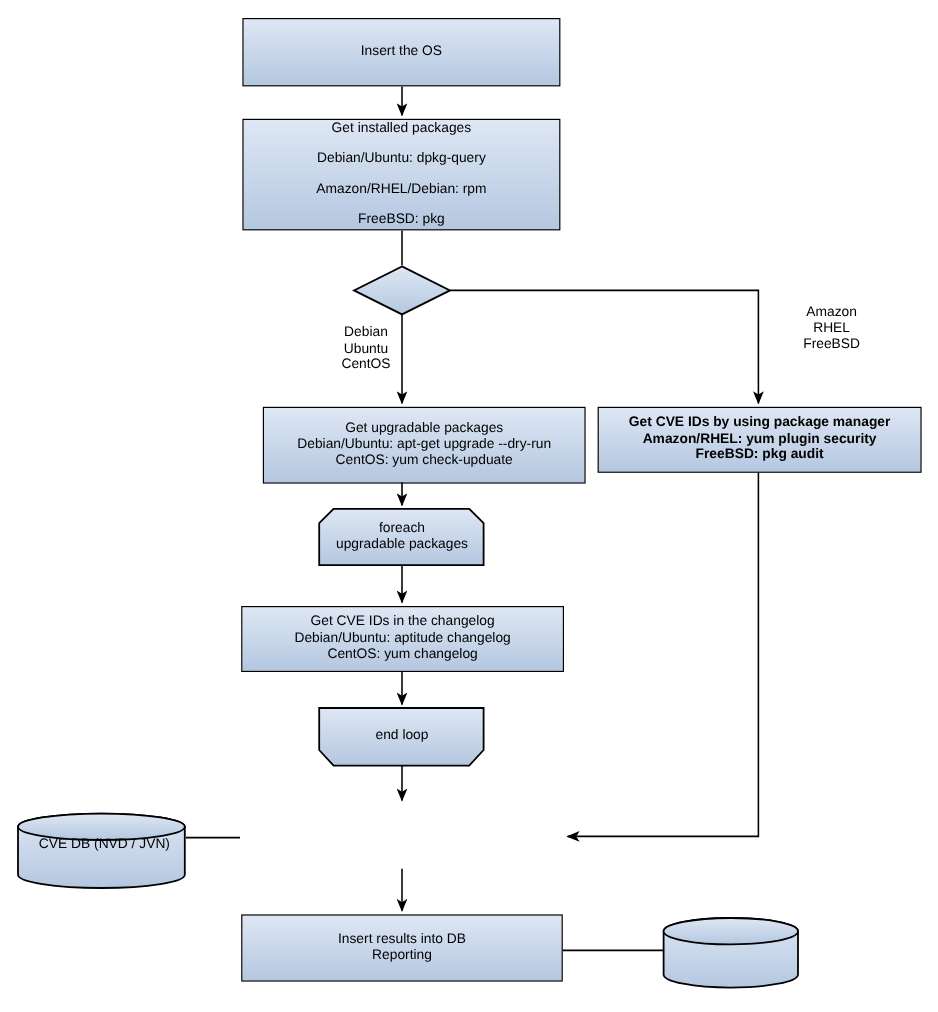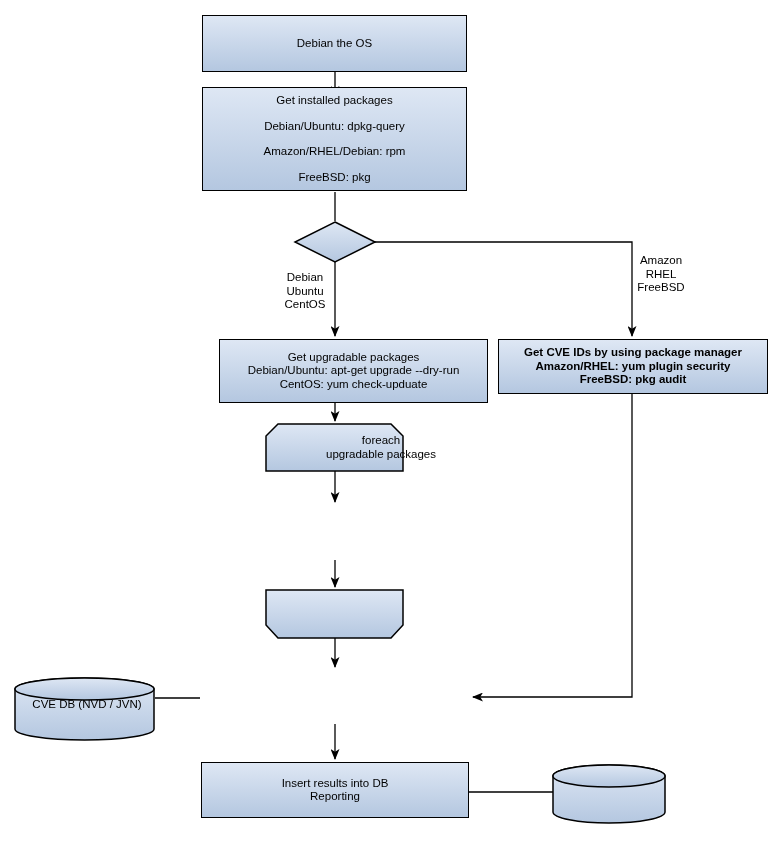--- a/index.html
+++ b/index.html
@@ -57,65 +57,73 @@
     <path class="shape" d="M266,590 L403,590 L403,625 L391,638 L278,638 L266,625 Z"></path>
 
     <path class="shape" d="M15,689 L15,729 A69.5,11 0 0,0 154,729 L154,689 A69.5,11 0 0,0 15,689 Z"></path>
     <ellipse class="shape" cx="84.5" cy="689" rx="69.5" ry="11"></ellipse>
 
     <path class="shape" d="M553,776 L553,812 A56,11 0 0,0 665,812 L665,776 A56,11 0 0,0 553,776 Z"></path>
     <ellipse class="shape" cx="609" cy="776" rx="56" ry="11"></ellipse>
   </svg>
 
   <div class="node" style="left:202px;top:15px;width:265px;height:57px;">
-    <div>Debian the OS</div>
+    <div>Insert the OS</div>
   </div>
 
-  <div class="node" style="left:202px;top:87px;width:265px;height:104px;gap:12px;">
+  <div class="node" style="left:202px;top:99px;width:265px;height:93px;gap:12px;">
     <div>Get installed packages</div>
     <div>Debian/Ubuntu: dpkg-query</div>
     <div>Amazon/RHEL/Debian: rpm</div>
     <div>FreeBSD: pkg</div>
   </div>
 
   <div class="node" style="left:219px;top:339px;width:269px;height:64px;">
     <div>Get upgradable packages</div>
     <div>Debian/Ubuntu: apt-get upgrade --dry-run</div>
     <div>CentOS: yum check-upduate</div>
   </div>
 
   <div class="node" style="left:498px;top:339px;width:270px;height:55px;font-weight:bold;">
     <div>Get CVE IDs by using package manager</div>
     <div>Amazon/RHEL: yum plugin security</div>
     <div>FreeBSD: pkg audit</div>
   </div>
 
+  <div class="node" style="left:201px;top:505px;width:269px;height:55px;">
+    <div>Get CVE IDs in the changelog</div>
+    <div>Debian/Ubuntu: aptitude changelog</div>
+    <div>CentOS: yum changelog</div>
+  </div>
 
 
   <div class="node" style="left:201px;top:762px;width:268px;height:56px;">
     <div>Insert results into DB</div>
     <div>Reporting</div>
   </div>
 
-  <div class="txt" style="left:266px;top:424px;width:138px;height:47px;margin-left:46px;">
+  <div class="txt" style="left:266px;top:424px;width:138px;height:47px;">
     <div>foreach</div>
     <div>upgradable packages</div>
   </div>
 
+  <div class="txt" style="left:266px;top:590px;width:138px;height:48px;">
+    <div>end loop</div>
+  </div>
 
   <div class="txt" style="left:15px;top:680px;width:144px;height:50px;">
     <div>CVE DB (NVD / JVN)</div>
   </div>
 
 
   <div class="txt" style="left:276px;top:271px;width:58px;height:41px;">
     <div>Debian</div>
     <div>Ubuntu</div>
     <div>CentOS</div>
   </div>
 
-  <div class="txt" style="left:632px;top:254px;width:58px;height:41px;">
+  <div class="txt" style="left:664px;top:254px;width:58px;height:41px;">
     <div>Amazon</div>
     <div>RHEL</div>
     <div>FreeBSD</div>
   </div>
 
 </div>
 
 </body></html>

